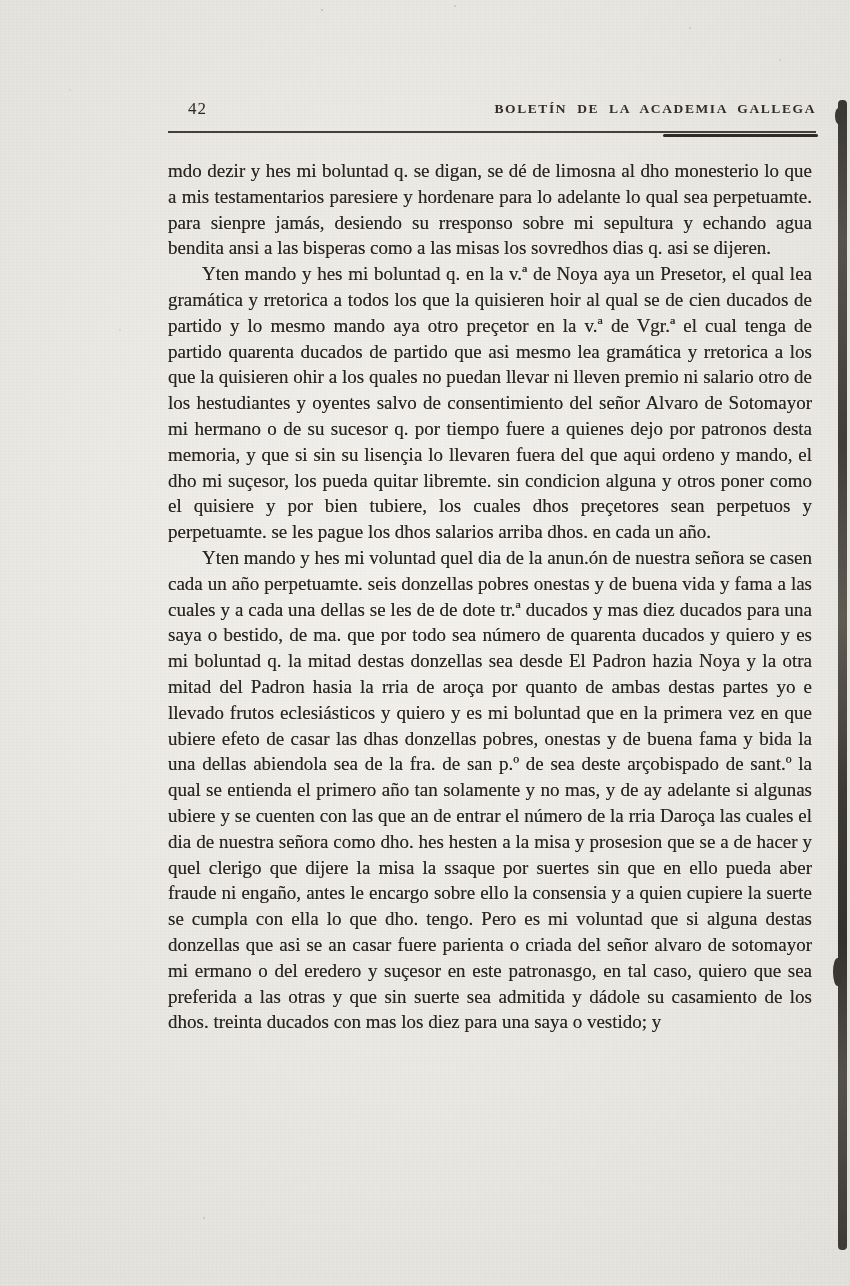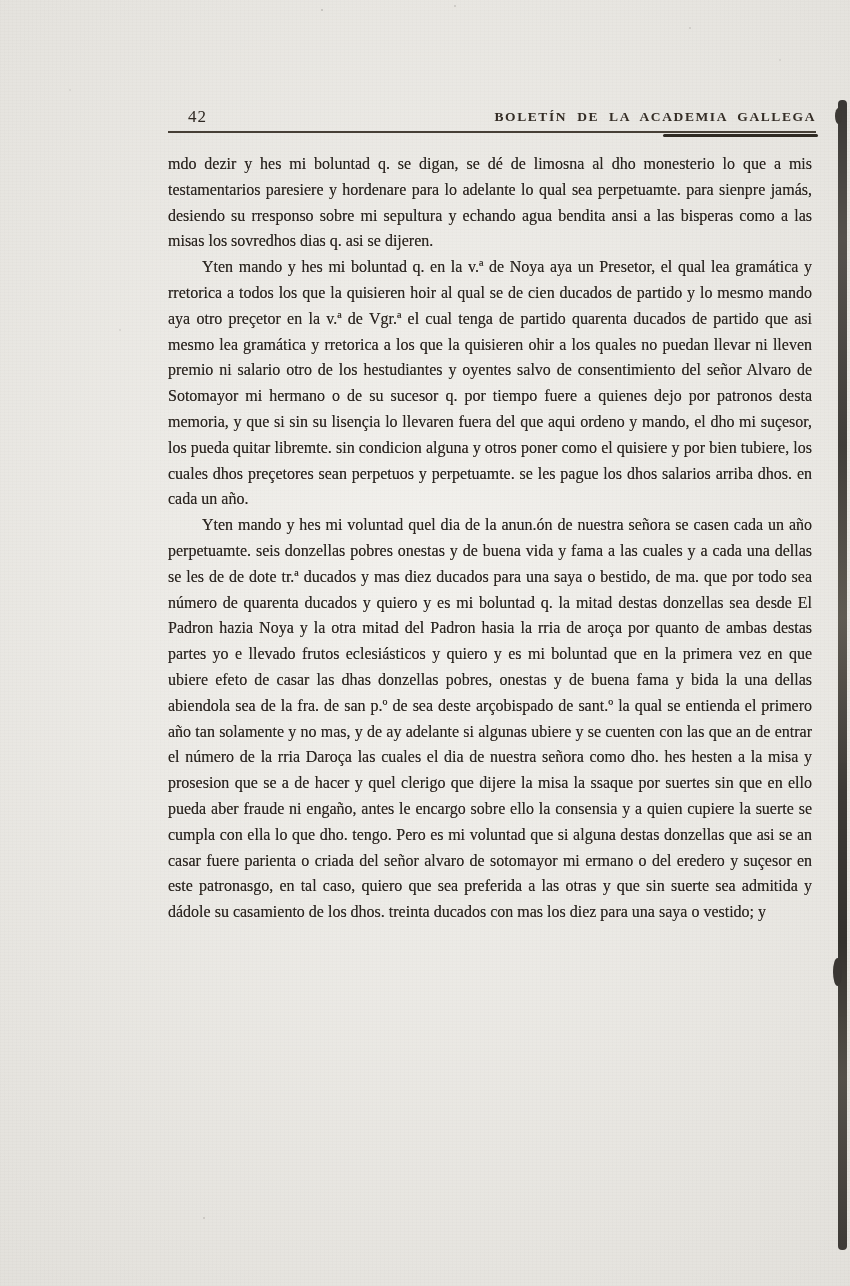--- a/index.html
+++ b/index.html
@@ -23,21 +23,21 @@
       radial-gradient(circle 2px at 120px 330px, rgba(60,55,50,.18), transparent 70%),
       radial-gradient(circle 2px at 204px 1218px, rgba(60,55,50,.30), transparent 70%),
       radial-gradient(circle 2px at 70px 90px, rgba(60,55,50,.15), transparent 70%),
       radial-gradient(circle 2px at 780px 60px, rgba(60,55,50,.18), transparent 70%),
       radial-gradient(ellipse 120% 100% at 50% 45%, rgba(252,251,248,.55), rgba(150,145,135,.14)),
       repeating-linear-gradient(0deg, rgba(130,125,115,.035) 0 1px, transparent 1px 3px),
       repeating-linear-gradient(90deg, rgba(130,125,115,.03) 0 1px, transparent 1px 4px);
   }
   .header-row {
     position: absolute;
-    top: 105px;
+    top: 97px;
     left: 168px;
     width: 648px;
     height: 24px;
   }
   .pagenum {
     position: absolute;
     left: 20px;
     top: 2px;
     font-size: 17px;
     letter-spacing: 1px;
@@ -66,24 +66,24 @@
     position: absolute;
     right: -2px;
     top: 3px;
     width: 155px;
     height: 3px;
     background: #2f2a23;
     border-radius: 2px;
   }
   .textblock {
     position: absolute;
-    top: 151px;
+    top: 158px;
     left: 168px;
     width: 644px;
-    font-size: 16px;
+    font-size: 19px;
     line-height: 25.8px;
     text-align: justify;
     color: #2b2520;
     text-shadow: 0 0 0.4px rgba(43,37,32,.6);
   }
   .textblock p { margin: 0; text-indent: 34px; }
   .textblock p.first { text-indent: 0; }
   .edge {
     position: absolute;
     right: 3px;

